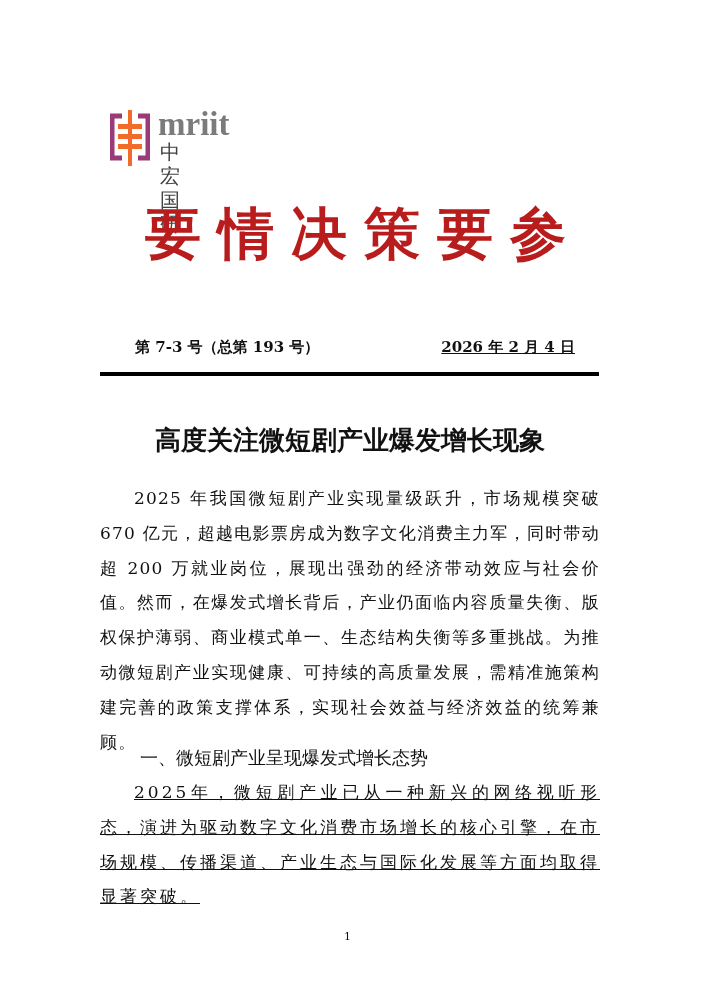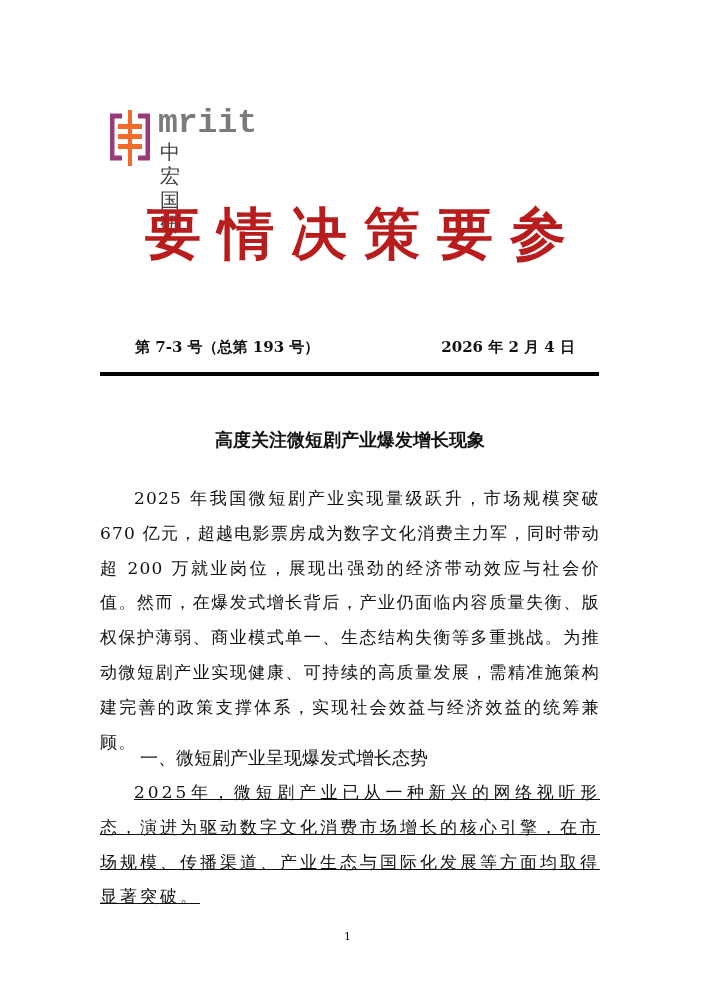--- a/index.html
+++ b/index.html
@@ -1,26 +1,26 @@
 <!DOCTYPE html>
 <html><head>
   <meta charset="utf-8">
   <style>
     html, body { margin:0; padding:0; background:#ffffff; }
     body { width:701px; height:993px; position:relative; overflow:hidden; font-family:"DejaVu Serif", serif; color:#111; }
     .logo { position:absolute; left:110px; top:110px; height:58px; }
     .logo-mark { position:absolute; left:0; top:0; width:40px; height:56px; }
-    .logo-en { position:absolute; left:48px; top:-4px; font-family:Liberation Mono, monospace; font-weight:bold; font-size:33px; color:#7b7b7b; letter-spacing:0px; line-height:36px; }
+    .logo-en { position:absolute; left:48px; top:-4px; font-family:Liberation Serif, serif; font-weight:bold; font-size:33px; color:#7b7b7b; letter-spacing:0px; line-height:36px; }
     .logo-cn { position:absolute; left:50px; top:30px; font-family:"DejaVu Sans", sans-serif; font-size:20px; color:#404040; line-height:24px; letter-spacing:1px; }
     .masthead { position:absolute; left:145px; top:204px; width:420px; font-family:"DejaVu Sans", sans-serif; font-weight:bold; font-size:56px; color:#b91c1c; line-height:60px; letter-spacing:17px; white-space:nowrap; }
     .issue-row { position:absolute; left:135px; top:336px; width:440px; font-size:15px; font-weight:bold; line-height:22px; }
     .issue-no { position:absolute; left:0; top:0; white-space:nowrap; }
-    .issue-date { position:absolute; right:0; top:0; white-space:nowrap; }
+    .issue-date { position:absolute; right:0; top:0; white-space:nowrap;text-decoration:underline; }
     .rule { position:absolute; left:100px; top:372px; width:499px; height:4px; background:#000; }
-    .doc-title { position:absolute; left:100px; top:426px; width:500px; text-align:center; font-size:18px; font-weight:bold; line-height:28px; }
+    .doc-title { position:absolute; left:100px; top:426px; width:500px; text-align:center; font-size:26px; font-weight:bold; line-height:28px; }
     .para { position:absolute; left:100px; width:500px; font-size:17px; line-height:34.8px; text-align:justify; letter-spacing:1.2px; }
     .p1 { top:481px; text-indent:34px; }
     .h1 { position:absolute; left:140px; top:744px; font-family:"DejaVu Sans", sans-serif; font-weight:normal; font-size:18px; line-height:28px; white-space:nowrap; }
     .p2 { top:775px; text-indent:34px; letter-spacing:3px;text-decoration:underline; }
     .page-num { position:absolute; left:344px; top:930px; font-size:11px; }
   </style>
 </head>
 <body>
 
 <div class="logo">

